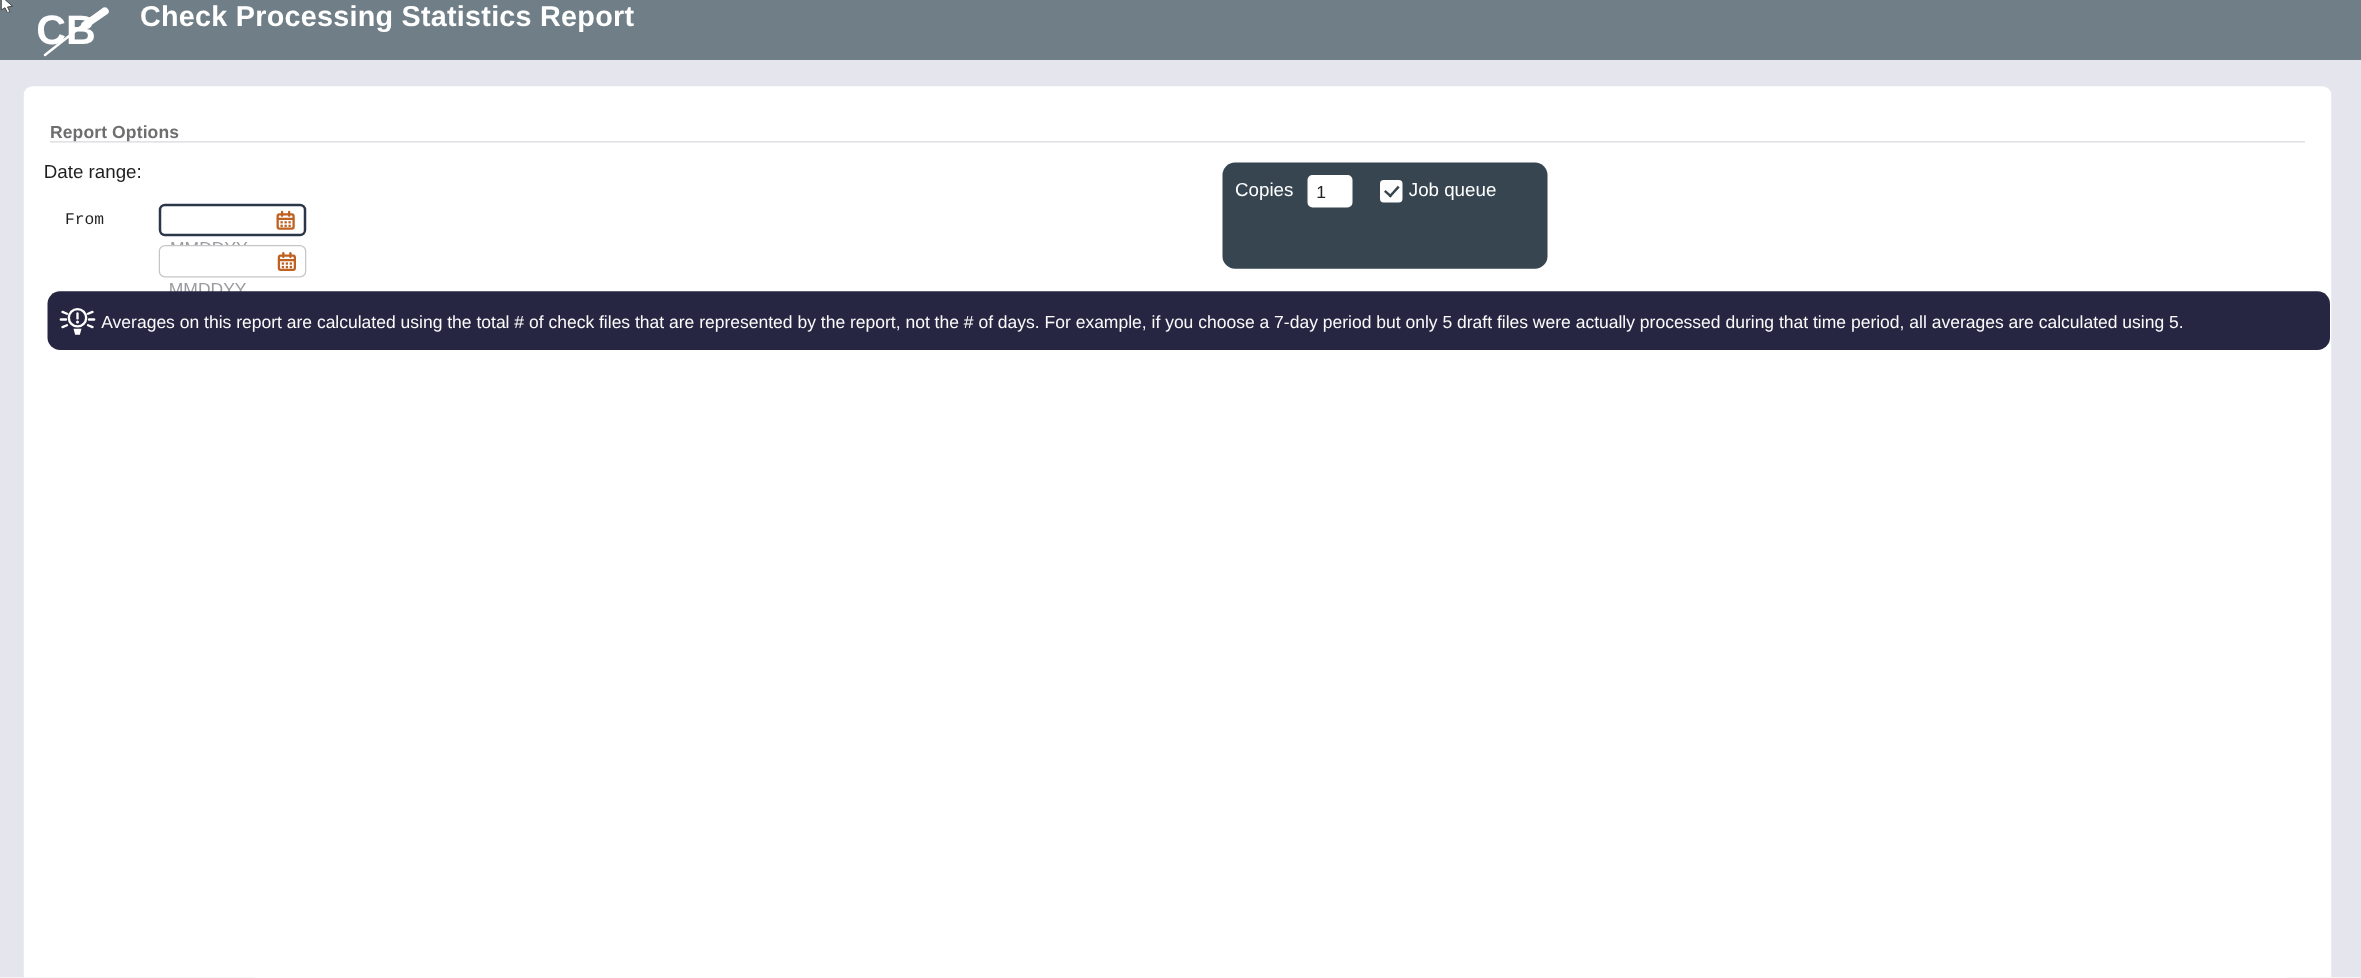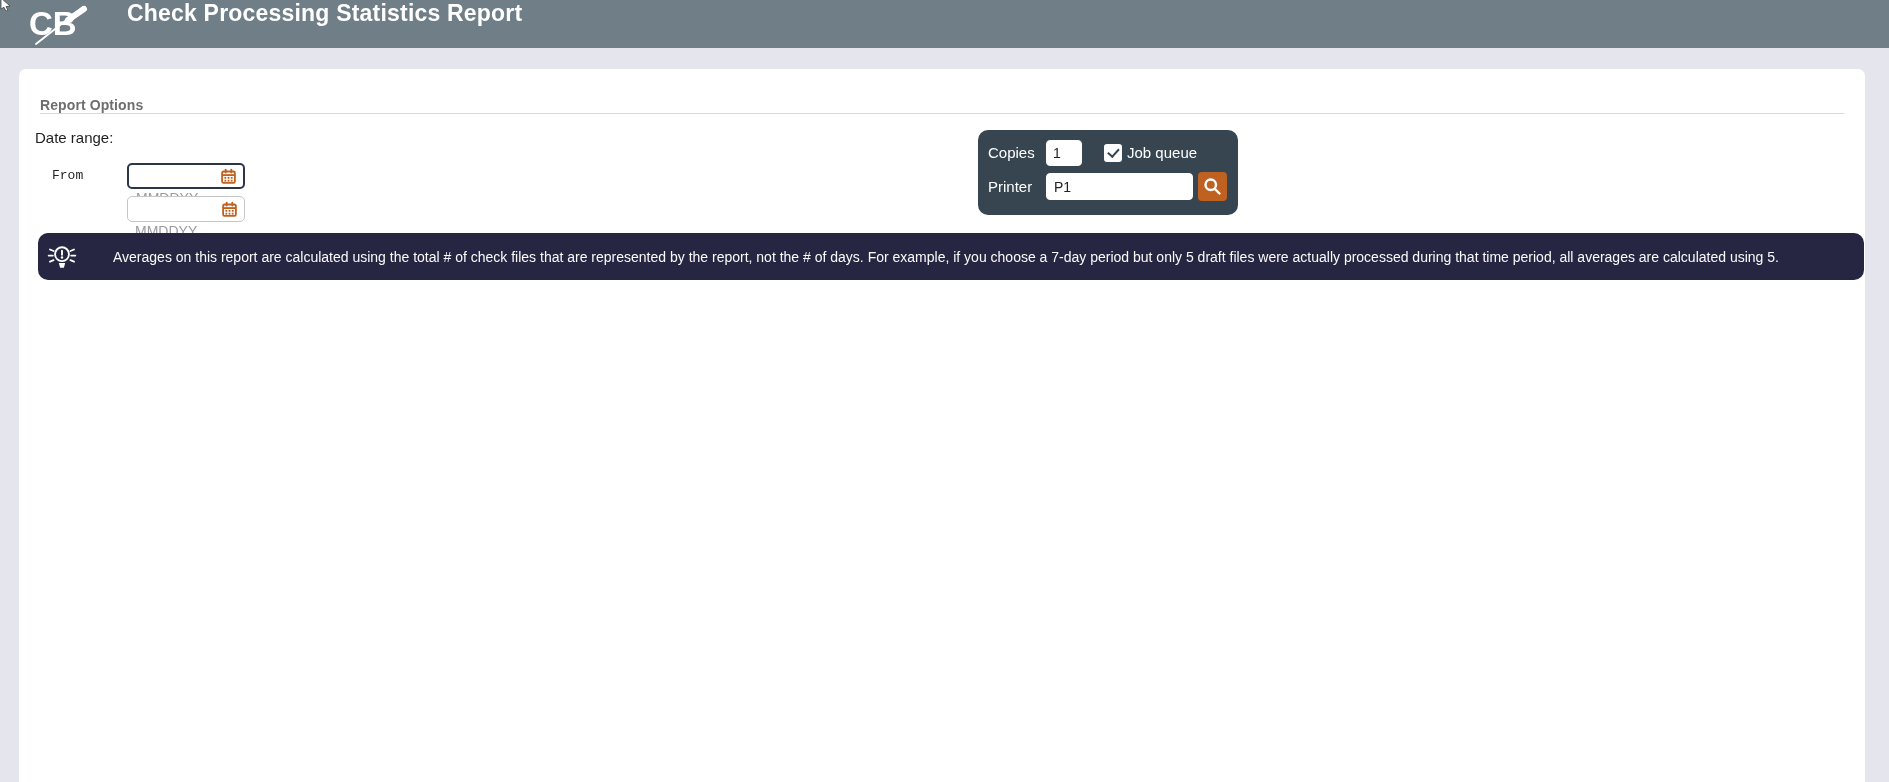--- a/index.html
+++ b/index.html
@@ -11,21 +11,21 @@
     overflow:hidden;
   }
   
   .app-header {
     position:absolute; top:0; left:0; width:1889px; height:48px;
     background:#6f7e87;
     display:flex; 
   }
   .logo-wrap { margin-left:28px; width:62px; height:46px; flex:0 0 auto; }
   .page-title {
-    color:#ffffff; font-size:23px; font-weight:bold; margin-left:37px;
+    color:#ffffff; font-size:23px; font-weight:bold; margin-left:22px;
     letter-spacing:0.2px;
   }
   .cursor-artifact { position:absolute; left:0; top:-3px; z-index:5; }
 
   
   .content-card {
     position:absolute; left:19px; top:69px; width:1846px; bottom:0;
     background:#ffffff; border-radius:7px 7px 0 0;
   }
   .section-title {
@@ -88,21 +88,21 @@
     display:flex; align-items:center; justify-content:center; flex:0 0 auto;
   }
 
   
   .info-banner {
     position:absolute; left:19px; top:164px; width:1826px; height:47px;
     background:#262642; border-radius:10px;
     display:flex; align-items:center; overflow:hidden;
   }
   .banner-icon { margin-left:9px; flex:0 0 auto; display:flex; }
-  .banner-text { margin-left:36px; color:#fafafa; font-size:14px; white-space:nowrap; }
+  .banner-text { margin-left:4px; color:#fafafa; font-size:14px; white-space:nowrap; }
 </style>
 </head>
 <body>
 
 <span class="cursor-artifact">
   <svg width="11" height="13" viewBox="0 0 11 13">
     <path d="M1 0 L10 8 L6 8.6 L8 12.5 L5.8 13 L4 9.2 L1 11 Z" fill="#ffffff" stroke="#444" stroke-width="0.8"></path>
   </svg>
 </span>
 
@@ -166,30 +166,20 @@
     </button>
   </div>
 
   <section class="print-panel">
     <div class="panel-row1">
       <label class="panel-label">Copies</label>
       <input class="copies-input" type="text" value="1" style="">
       <input class="jobqueue-checkbox" type="checkbox" checked="true" style="">
       <label class="jobqueue-label">Job queue</label>
     </div>
-    <div class="panel-row2">
-      <label class="panel-label">Printer</label>
-      <input class="printer-input" type="text" value="P1" style="">
-      <button class="search-btn">
-        <svg width="21" height="21" viewBox="0 0 24 24">
-          <circle cx="10" cy="10" r="6" fill="none" stroke="#ffffff" stroke-width="2.8"></circle>
-          <line x1="14.6" y1="14.6" x2="20" y2="20" stroke="#ffffff" stroke-width="2.8" stroke-linecap="round"></line>
-        </svg>
-      </button>
-    </div>
   </section>
 
   <aside class="info-banner">
     <span class="banner-icon">
       <svg width="30" height="30" viewBox="0 0 32 32">
         <g stroke="#ffffff" stroke-width="2" stroke-linecap="round">
           <line x1="3.2" y1="8" x2="7" y2="9.6"></line>
           <line x1="1.8" y1="14.5" x2="6.2" y2="14.5"></line>
           <line x1="3.2" y1="21" x2="7" y2="19.4"></line>
           <line x1="28.8" y1="8" x2="25" y2="9.6"></line>

